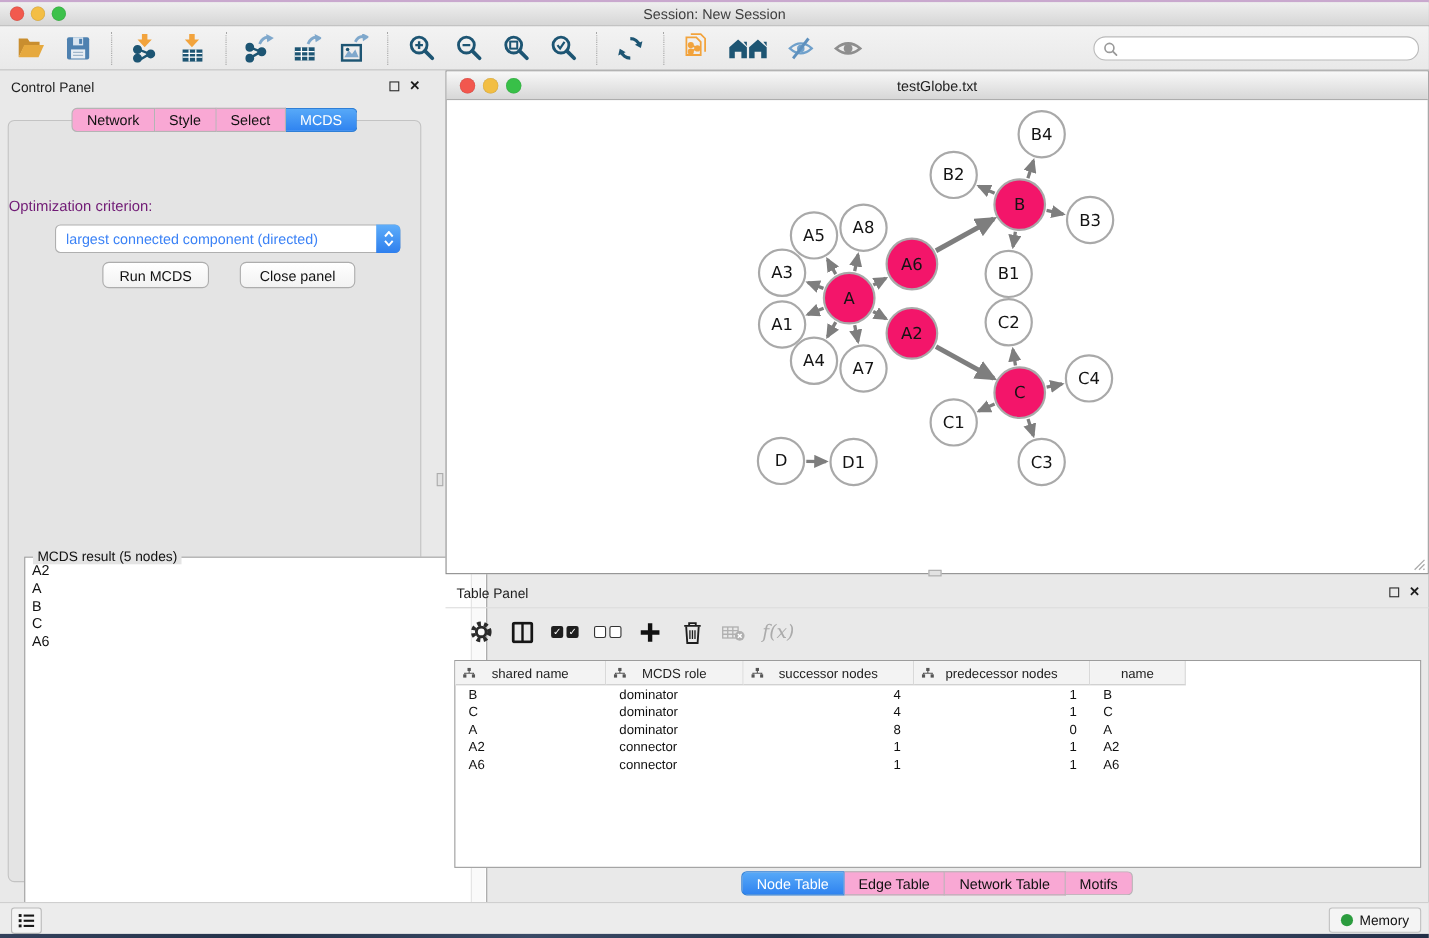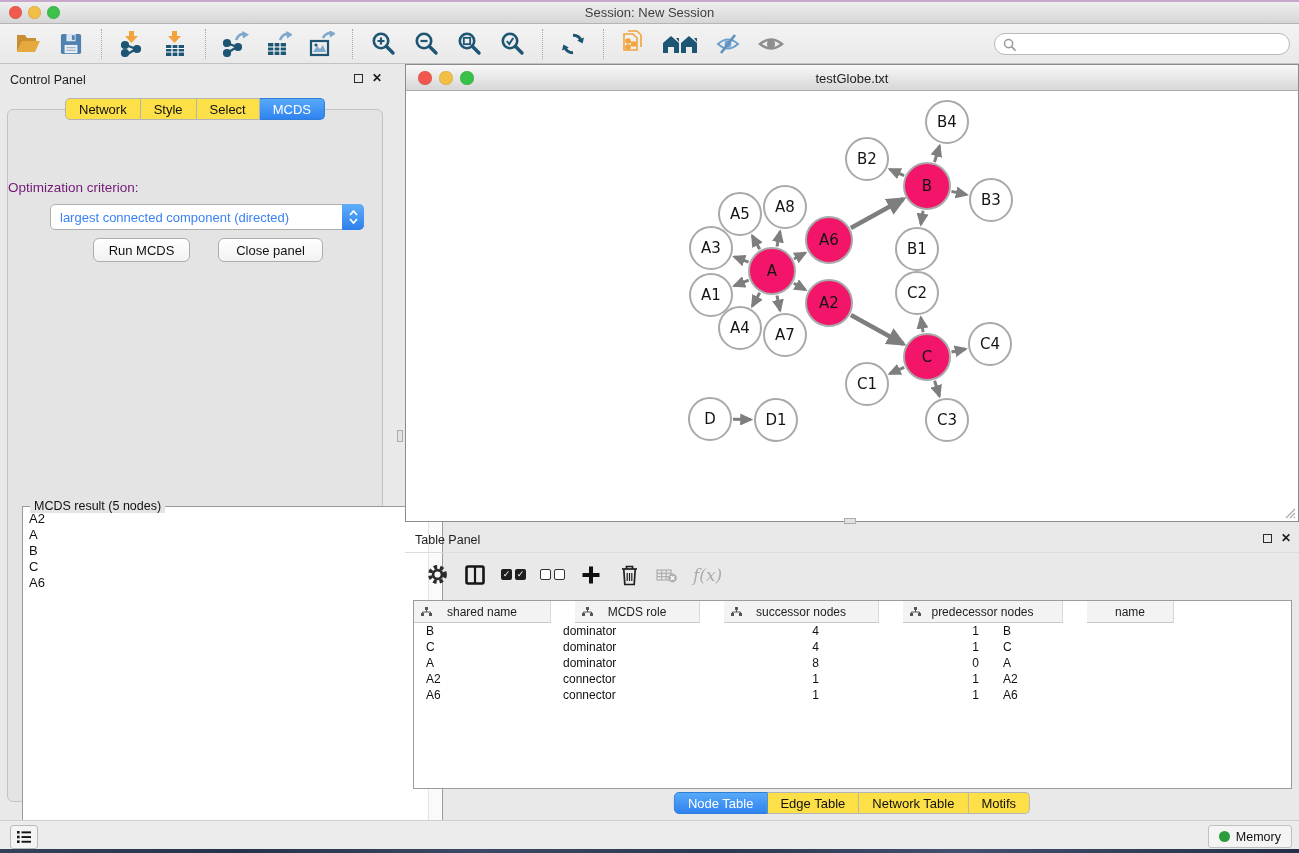--- a/index.html
+++ b/index.html
@@ -31,21 +31,21 @@
   .control-panel { position:absolute; left:0; top:62px; width:390px; height:756px; }
   .cp-head { position:relative; height:26px; }
   .cp-title, .tp-title { font-size:12.5px; color:#1E1E1E; position:absolute; left:10px; top:9px; }
   .win-icons { position:absolute; right:8px; top:9px; display:flex; gap:9px; align-items:center; }
   .float-box { width:9px; height:9px; border:1.5px solid #2B2B2B; background:transparent; display:inline-block; }
   .close-x { font-size:12px; font-weight:bold; color:#1B1B1B; line-height:10px; }
   .cp-box { position:absolute; left:7px; top:45px; width:376px; height:693px;
             background:#E4E4E4; border:1px solid #C3C3C3; border-radius:6px; }
   .seg-row { position:absolute; display:flex; }
   .cp-tabs { left:50%; transform:translateX(-50%); top:34px; z-index:3; }
-  .seg { background:#fde047; border:1px solid #B4B4B4; border-left-width:0; font-size:13px; color:#111;
+  .seg { background:#f9a8d4; border:1px solid #B4B4B4; border-left-width:0; font-size:13px; color:#111;
          padding:3px 13px; height:22px; line-height:15px; cursor:pointer; white-space:nowrap; }
   .seg:first-child { border-left-width:1px; border-radius:5px 0 0 5px; }
   .seg:last-child { border-radius:0 5px 5px 0; }
   .seg.active { background:linear-gradient(#57A9F8,#2F83F0); border-color:#2F7FD6; color:#FFF; }
   .opt-label { position:absolute; left:0; right:0; top:70px; font-size:13.5px; color:#701a75; }
   .dropdown { position:absolute; left:42px; top:94px; width:314px; height:26px; background:#FFF;
               border:1px solid #AFAFAF; border-radius:5px; display:flex; align-items:center; cursor:pointer; }
   .dropdown .val { flex:1; font-size:13px; color:#3b82f6; padding-left:9px; white-space:nowrap; overflow:hidden; }
   .stepper { width:22px; height:26px; margin:-1px -1px -1px 0; border-radius:0 5px 5px 0;
              background:linear-gradient(#5FAEFA,#2E7FEE); display:flex; flex-direction:column;
@@ -86,21 +86,21 @@
                 display:flex; align-items:center; padding-left:20px; }
   .tp-btn { display:flex; align-items:center; justify-content:center; min-width:24px; height:26px;
             margin-right:14px; cursor:pointer; }
   .chk-pair { display:flex; gap:3px; }
   .chk-on { width:11px; height:11px; background:#1E1E1E; color:#FFF; font-size:9px; line-height:11px;
             text-align:center; border-radius:2px; }
   .chk-off { width:11px; height:11px; background:#FFF; border:1.5px solid #333; border-radius:2px; }
   .fx { font-family:"DejaVu Serif", serif; font-style:italic; font-size:17px; color:#ABABAB; }
   .node-table { position:absolute; left:8px; top:72px; width:879px; height:189px;
                 background:#FFF; border:1px solid #9C9C9C; overflow:hidden; }
-  .thead { display:flex; height:22px; background:#FFF;gap:24px; }
+  .thead { display:flex; height:22px; background:#FFF; }
   .th { background:#F3F3F3; border-right:1px solid #D9D9D9; border-bottom:1px solid #C9C9C9;
         display:flex; align-items:center; justify-content:center; gap:6px; font-size:12px; color:#222;
         cursor:pointer; position:relative; }
   .th svg { position:absolute; left:7px; }
   .tr { display:flex; height:16px; }
   .td { font-size:12px; color:#111; line-height:16px; padding:0 12px; white-space:nowrap; }
   .tp-tabs { left:50%; transform:translateX(-50%); top:264px; }
 
   
   .statusbar { position:absolute; left:0; top:818px; width:1299px; height:29px;

